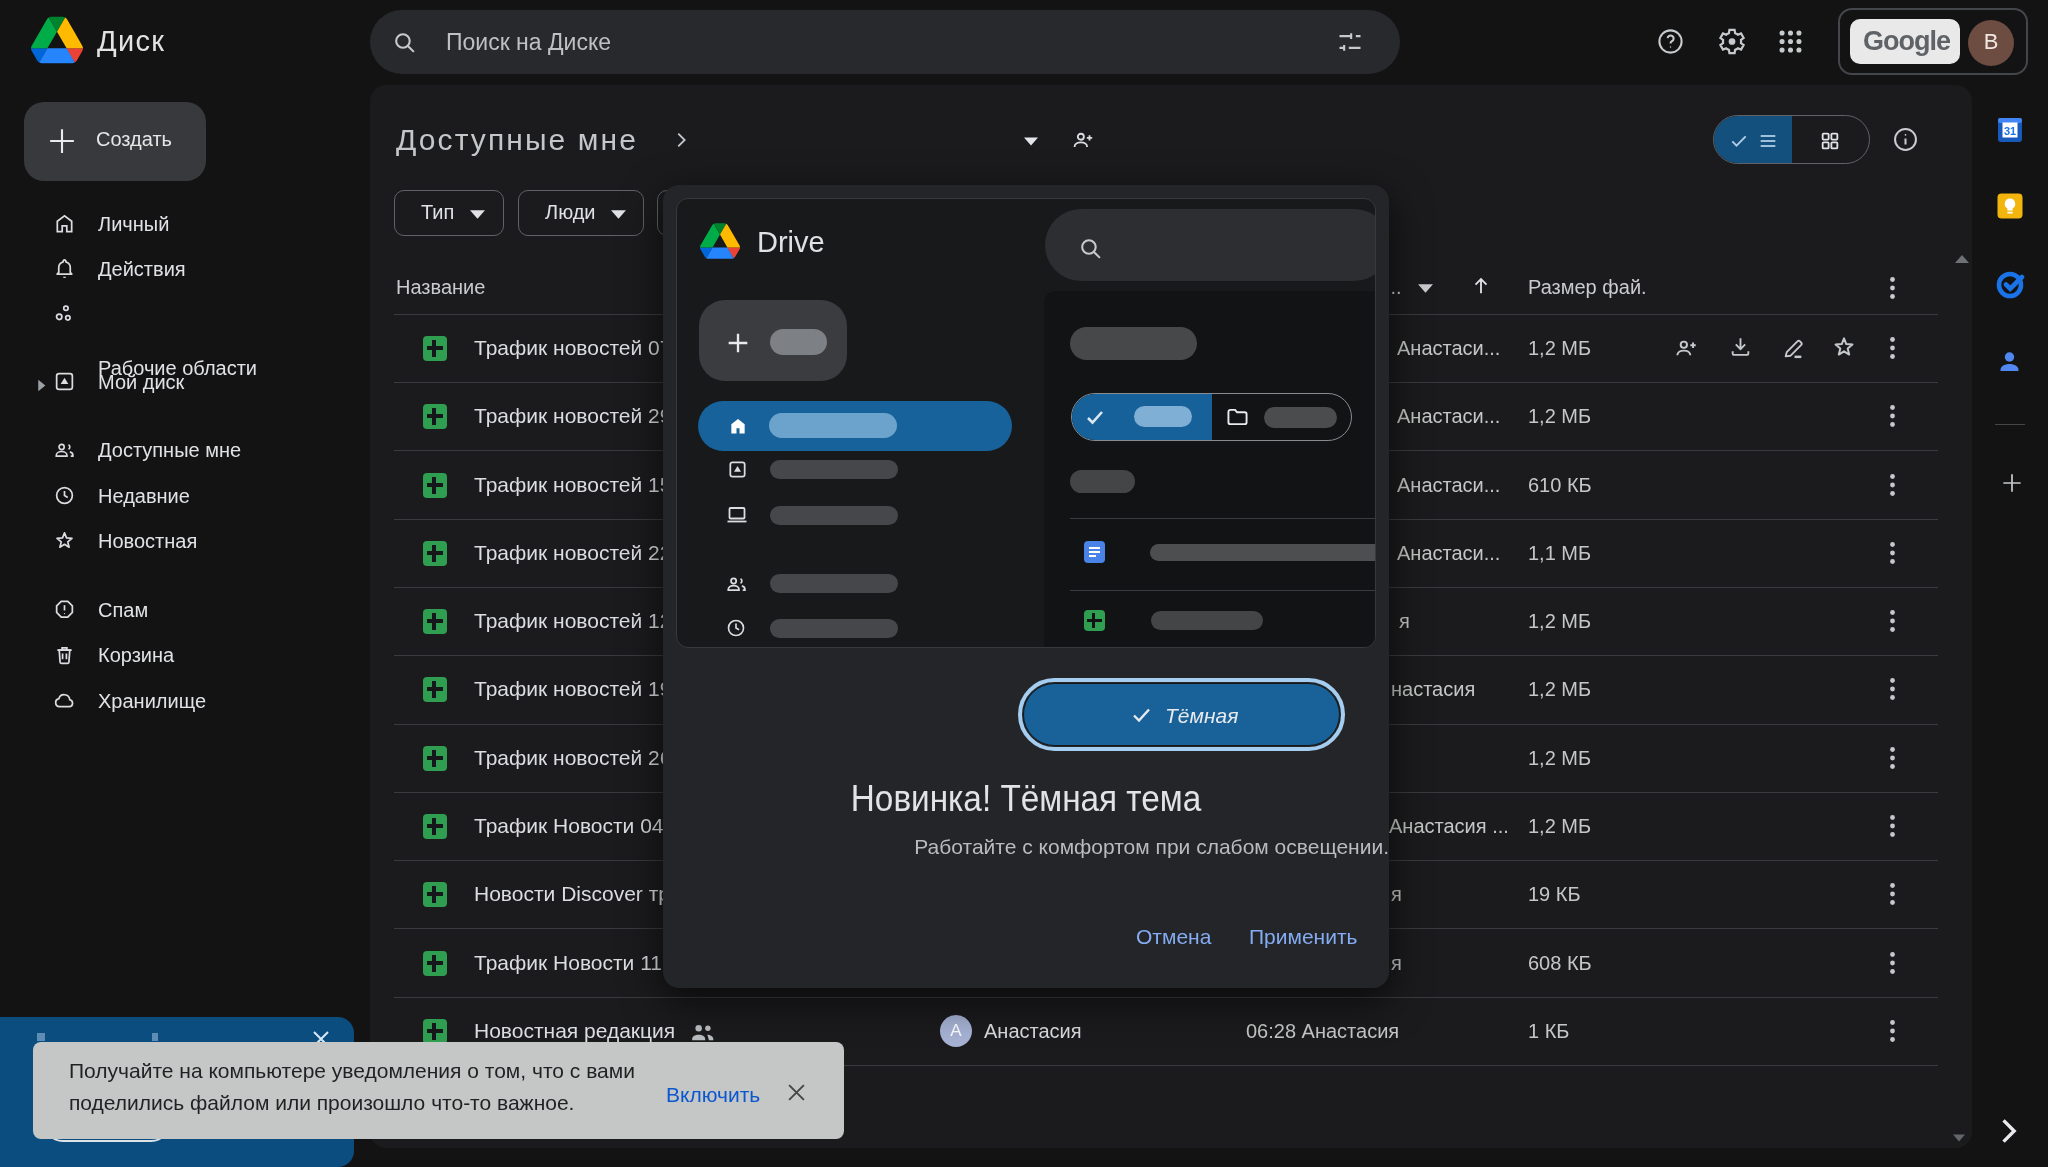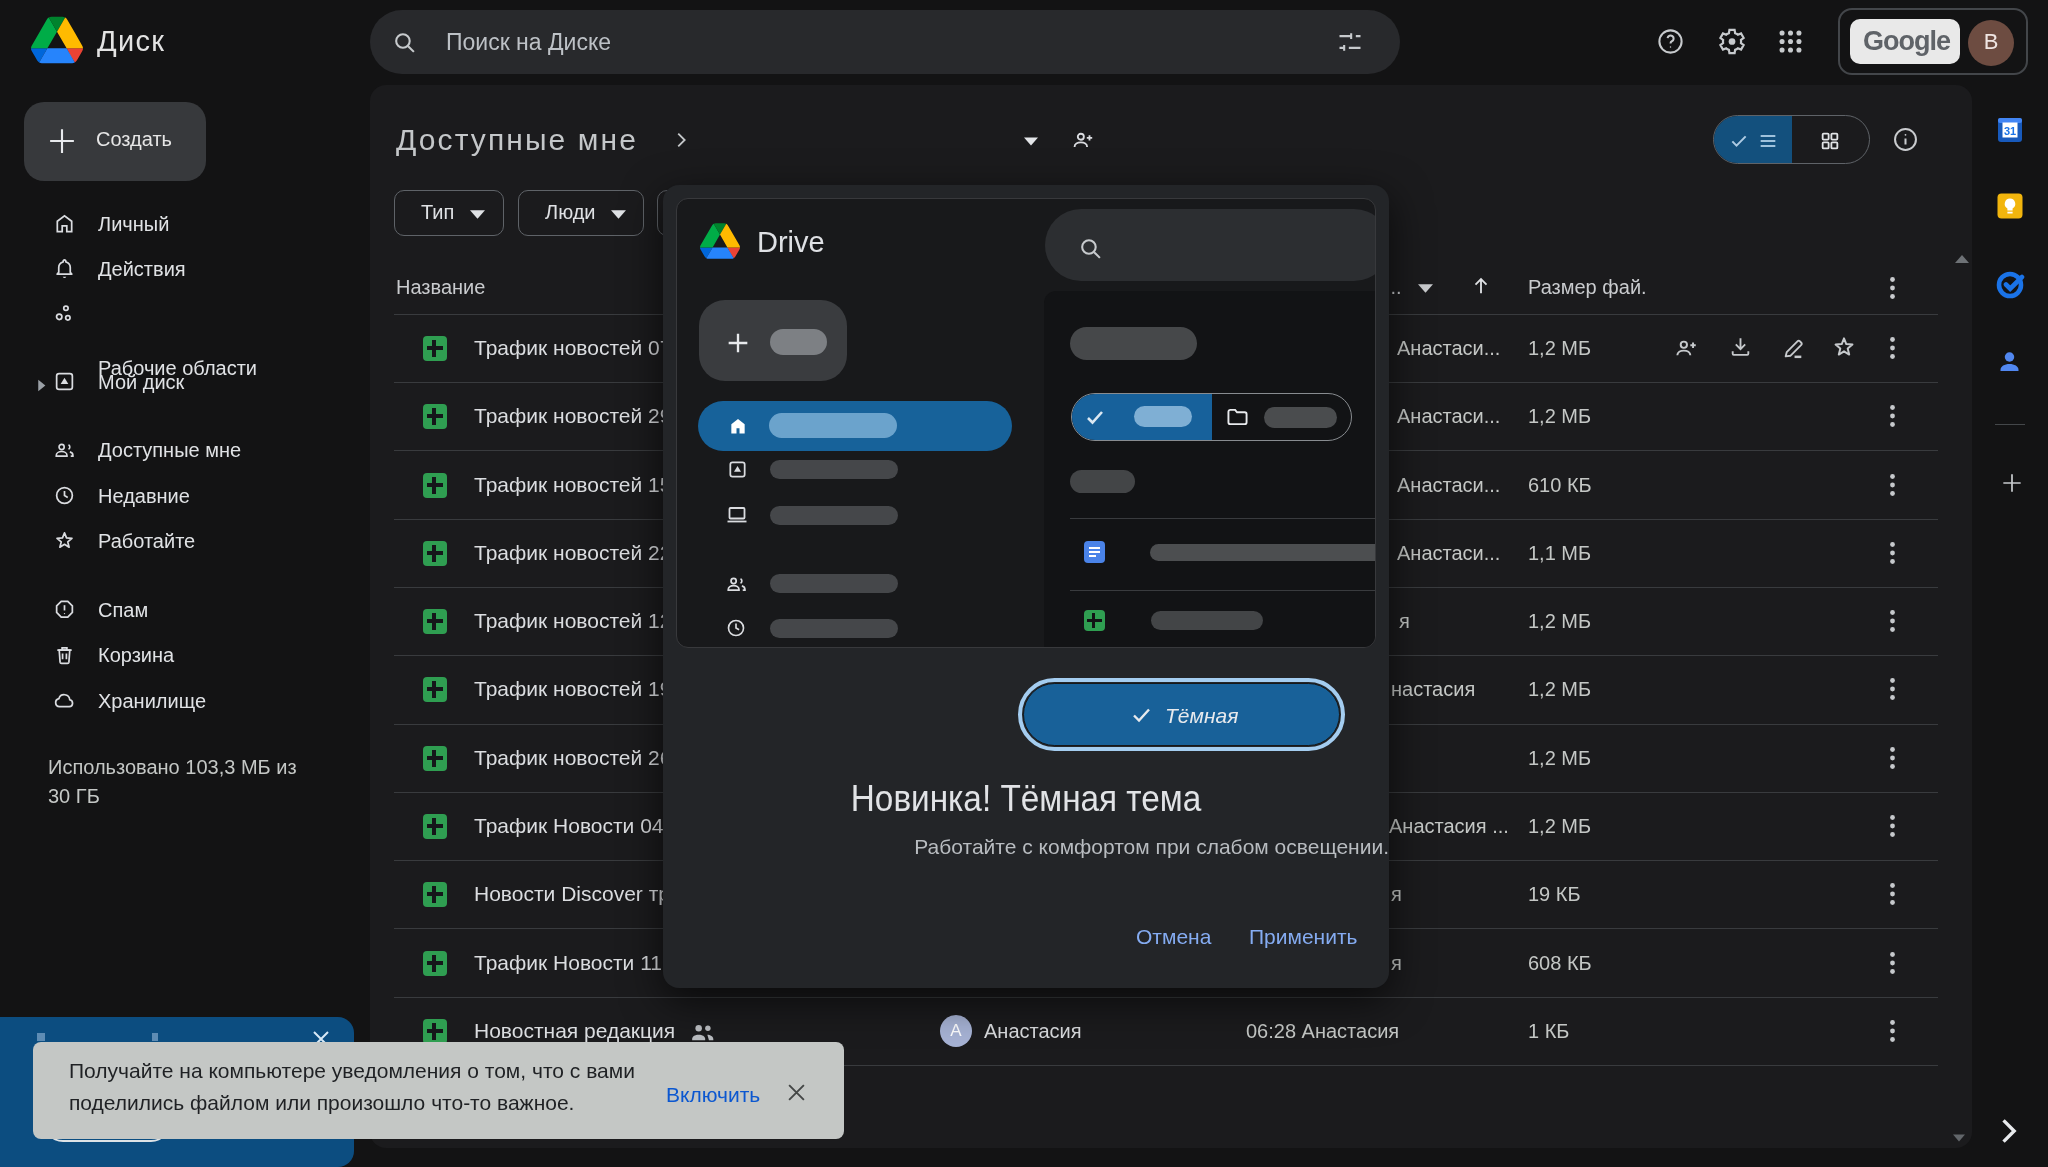--- a/index.html
+++ b/index.html
@@ -85,21 +85,21 @@
       </svg>
       <div class="abs txt" style="left:72px;top:26px;font-size:20px;font-weight:500;color:#e6e6e6;">Создать</div>
     </div>
 
     <div class="abs navtxt" style="left:98px;top:128px;">Личный</div>
     <div class="abs navtxt" style="left:98px;top:173px;">Действия</div>
     <div class="abs navtxt" style="left:98px;top:224px;margin-top:48px;">Рабочие области</div>
     <div class="abs navtxt" style="left:98px;top:286px;">Мой диск</div>
     <div class="abs navtxt" style="left:98px;top:354px;">Доступные мне</div>
     <div class="abs navtxt" style="left:98px;top:400px;">Недавние</div>
-    <div class="abs navtxt" style="left:98px;top:445px;">Работайте</div>
+    <div class="abs navtxt" style="left:98px;top:445px;">Новостная</div>
     <div class="abs navtxt" style="left:98px;top:514px;">Спам</div>
     <div class="abs navtxt" style="left:98px;top:559px;">Корзина</div>
     <div class="abs navtxt" style="left:98px;top:605px;">Хранилище</div>
 
     <svg class="abs nico" style="top:128px" viewBox="0 0 24 24">
         <path d="M4.5 20.5V9.6L12 3.9l7.5 5.7v10.9h-5.1v-6h-4.8v6z" fill="none" stroke="#dadce0" stroke-width="1.8"></path>
       </svg>
 
     <svg class="abs nico" style="top:173px" viewBox="0 0 24 24">
         <path d="M12 3a1.4 1.4 0 0 1 1.4 1.4v.8A6 6 0 0 1 18 11v5l1.6 1.9H4.4L6 16v-5a6 6 0 0 1 4.6-5.8v-.8A1.4 1.4 0 0 1 12 3z" fill="none" stroke="#dadce0" stroke-width="1.8" stroke-linejoin="round"></path>
@@ -144,21 +144,20 @@
     <svg class="abs nico" style="top:559px" viewBox="0 0 24 24" fill="none" stroke="#dadce0" stroke-width="1.8">
         <path d="M6.5 7.5h11L16.6 20a1.5 1.5 0 0 1-1.5 1.3H8.9A1.5 1.5 0 0 1 7.4 20z"></path>
         <path d="M4.5 7.5h15M9.5 7.3V5.2h5v2.1"></path>
         <path d="M10 11v6M14 11v6"></path>
       </svg>
 
     <svg class="abs nico" style="top:605px" viewBox="0 0 24 24" fill="none" stroke="#dadce0" stroke-width="1.8">
         <path d="M6.8 18.5a4.3 4.3 0 0 1-.6-8.5 5.8 5.8 0 0 1 11.3 1.2 3.7 3.7 0 0 1-.5 7.3z"></path>
       </svg>
 
-    <div class="abs" style="left:48px;top:668px;width:270px;font-size:20px;line-height:29px;color:#c4c7c5;">Использовано 103,3 МБ из 30 ГБ</div>
   </div>
 
   <div class="abs" id="panel" style="left:370px;top:85px;width:1602px;height:1063px;background:#1b1b1d;border-radius:16px;overflow:hidden;">
 
     <div class="abs txt" style="left:26px;top:38px;font-size:30px;letter-spacing:2.1px;color:#c4c7c9;">Доступные мне</div>
     <svg class="abs" style="left:300px;top:44px" width="22" height="22" viewBox="0 0 24 24" fill="none" stroke="#c4c7c9" stroke-width="2">
         <path d="M9 5l7 7-7 7"></path>
       </svg>
     <svg class="abs" style="left:654px;top:52px" width="14" height="9" viewBox="0 0 14 8">
         <path d="M0 0h14L7 8z" fill="#e3e5e8"></path>

